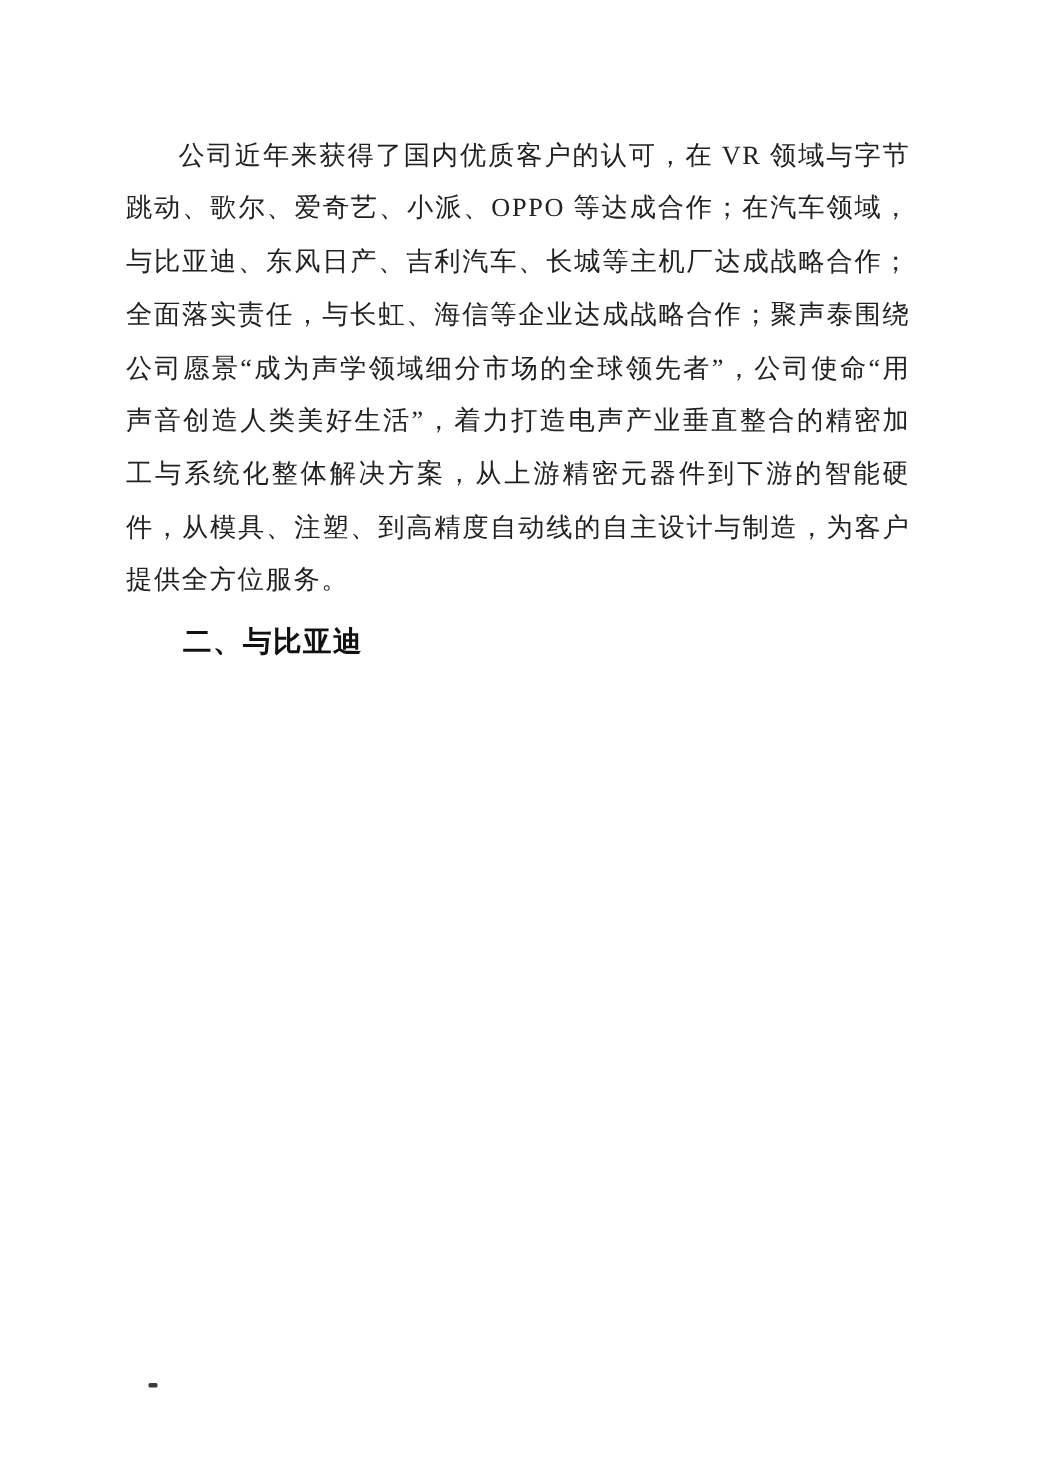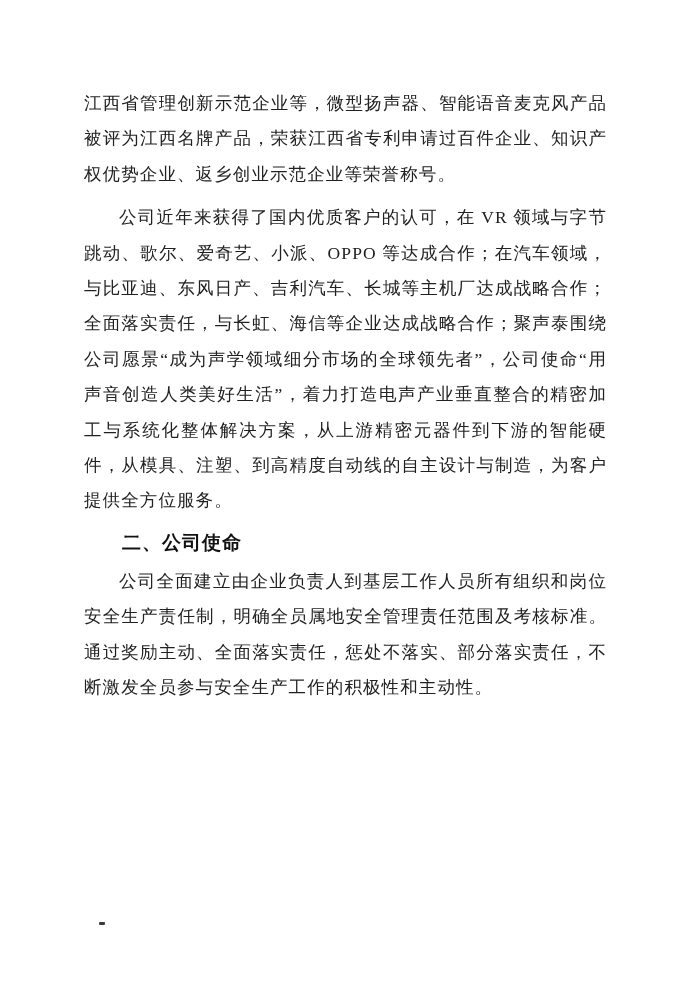--- a/index.html
+++ b/index.html
@@ -51,19 +51,17 @@
     height: 3px;
     background: #3a3a3a;
     border-radius: 1px;
   }
 </style>
 </head>
 <body>
 
 <div class="page">
   <div class="content">
-    <p class="para">江西省管理创新示范企业等，微型扬声器、智能语音麦克风产品被评为江西名牌产品，荣获江西省专利申请过百件企业、知识产权优势企业、返乡创业示范企业等荣誉称号。</p>
     <p class="para indent">公司近年来获得了国内优质客户的认可，在 VR 领域与字节跳动、歌尔、爱奇艺、小派、OPPO 等达成合作；在汽车领域，与比亚迪、东风日产、吉利汽车、长城等主机厂达成战略合作；全面落实责任，与长虹、海信等企业达成战略合作；聚声泰围绕公司愿景“成为声学领域细分市场的全球领先者”，公司使命“用声音创造人类美好生活”，着力打造电声产业垂直整合的精密加工与系统化整体解决方案，从上游精密元器件到下游的智能硬件，从模具、注塑、到高精度自动线的自主设计与制造，为客户提供全方位服务。</p>
-    <h2 class="section-heading">二、公司使命</h2>
-    <p class="para indent">公司全面建立由企业负责人到基层工作人员所有组织和岗位安全生产责任制，明确全员属地安全管理责任范围及考核标准。通过奖励主动、全面落实责任，惩处不落实、部分落实责任，不断激发全员参与安全生产工作的积极性和主动性。</p>
+    <h2 class="section-heading">二、与比亚迪</h2>
   </div>
   <div class="stray-mark"></div>
 </div>
 
 </body></html>

